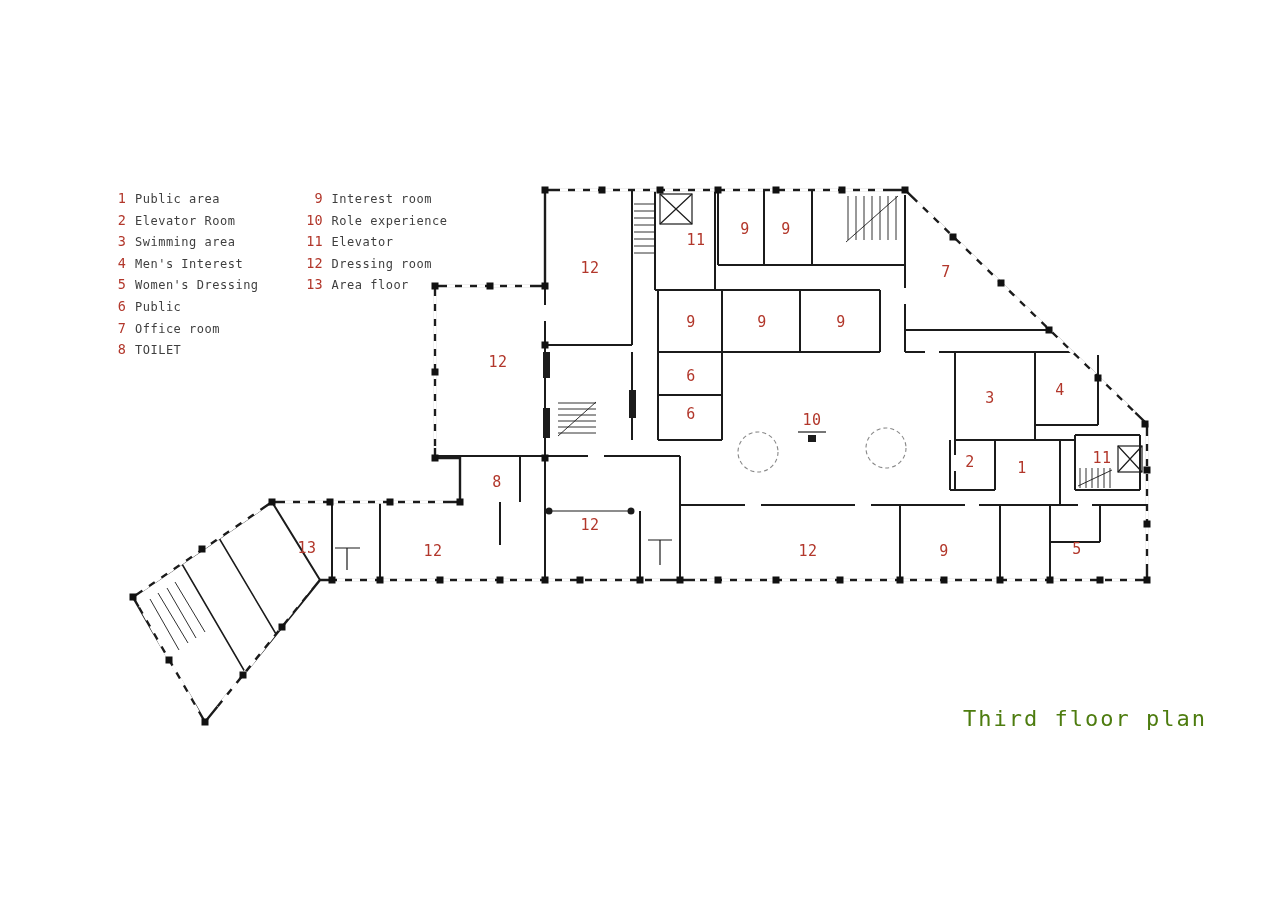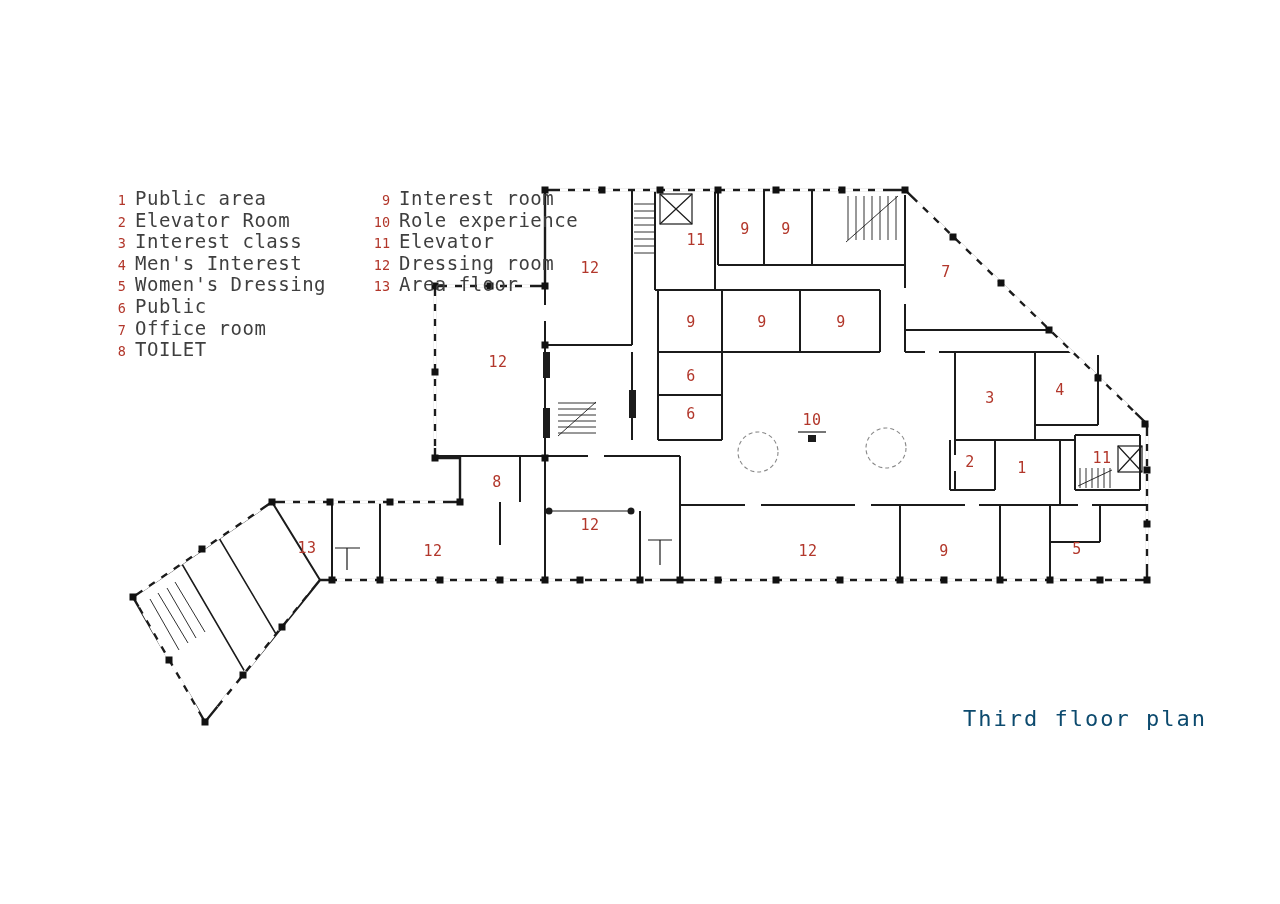--- a/index.html
+++ b/index.html
@@ -10,29 +10,29 @@
   .plan-svg{position:absolute;left:0;top:0;}
   .legend{
     position:absolute;left:104px;top:188px;display:flex;gap:42px;
   }
   .legend-col{display:flex;flex-direction:column;}
   .legend-row{display:flex;align-items:baseline;height:21.6px;line-height:21.6px;}
   .legend-num{
     color:var(--accent,#b2372b);min-width:22px;text-align:right;
     font-size:13.5px;margin-right:9px;white-space:pre;
   }
-  .legend-label{color:#3f3f3f;font-size:19px;letter-spacing:0.5px;white-space:pre;}
+  .legend-label{color:#3f3f3f;font-size:12px;letter-spacing:0.5px;white-space:pre;}
   .plan-labels{position:absolute;left:0;top:0;width:1280px;height:904px;pointer-events:none;}
   .room-num{
     position:absolute;transform:translate(-50%,-50%);
     color:var(--accent,#b2372b);font-size:15px;letter-spacing:0.5px;
     font-family:"DejaVu Sans Mono","Liberation Mono",monospace;
   }
   .plan-title{
-    position:absolute;left:963px;top:706px;color:#0c4a6e;
+    position:absolute;left:963px;top:706px;color:#4d7c0f;
     font-size:22px;letter-spacing:2px;font-weight:500;white-space:pre;
   }
 </style>
 </head>
 <body>
 
 <div class="page">
 
   <svg class="plan-svg" width="1280" height="904" viewBox="0 0 1280 904">
 
@@ -190,21 +190,21 @@
         <div class="legend-row">
           <span class="legend-num">1</span>
           <span class="legend-label">Public area</span>
         </div>
         <div class="legend-row">
           <span class="legend-num">2</span>
           <span class="legend-label">Elevator Room</span>
         </div>
         <div class="legend-row">
           <span class="legend-num">3</span>
-          <span class="legend-label">Interest class</span>
+          <span class="legend-label">Swimming area</span>
         </div>
         <div class="legend-row">
           <span class="legend-num">4</span>
           <span class="legend-label">Men's Interest</span>
         </div>
         <div class="legend-row">
           <span class="legend-num">5</span>
           <span class="legend-label">Women's Dressing</span>
         </div>
         <div class="legend-row">

